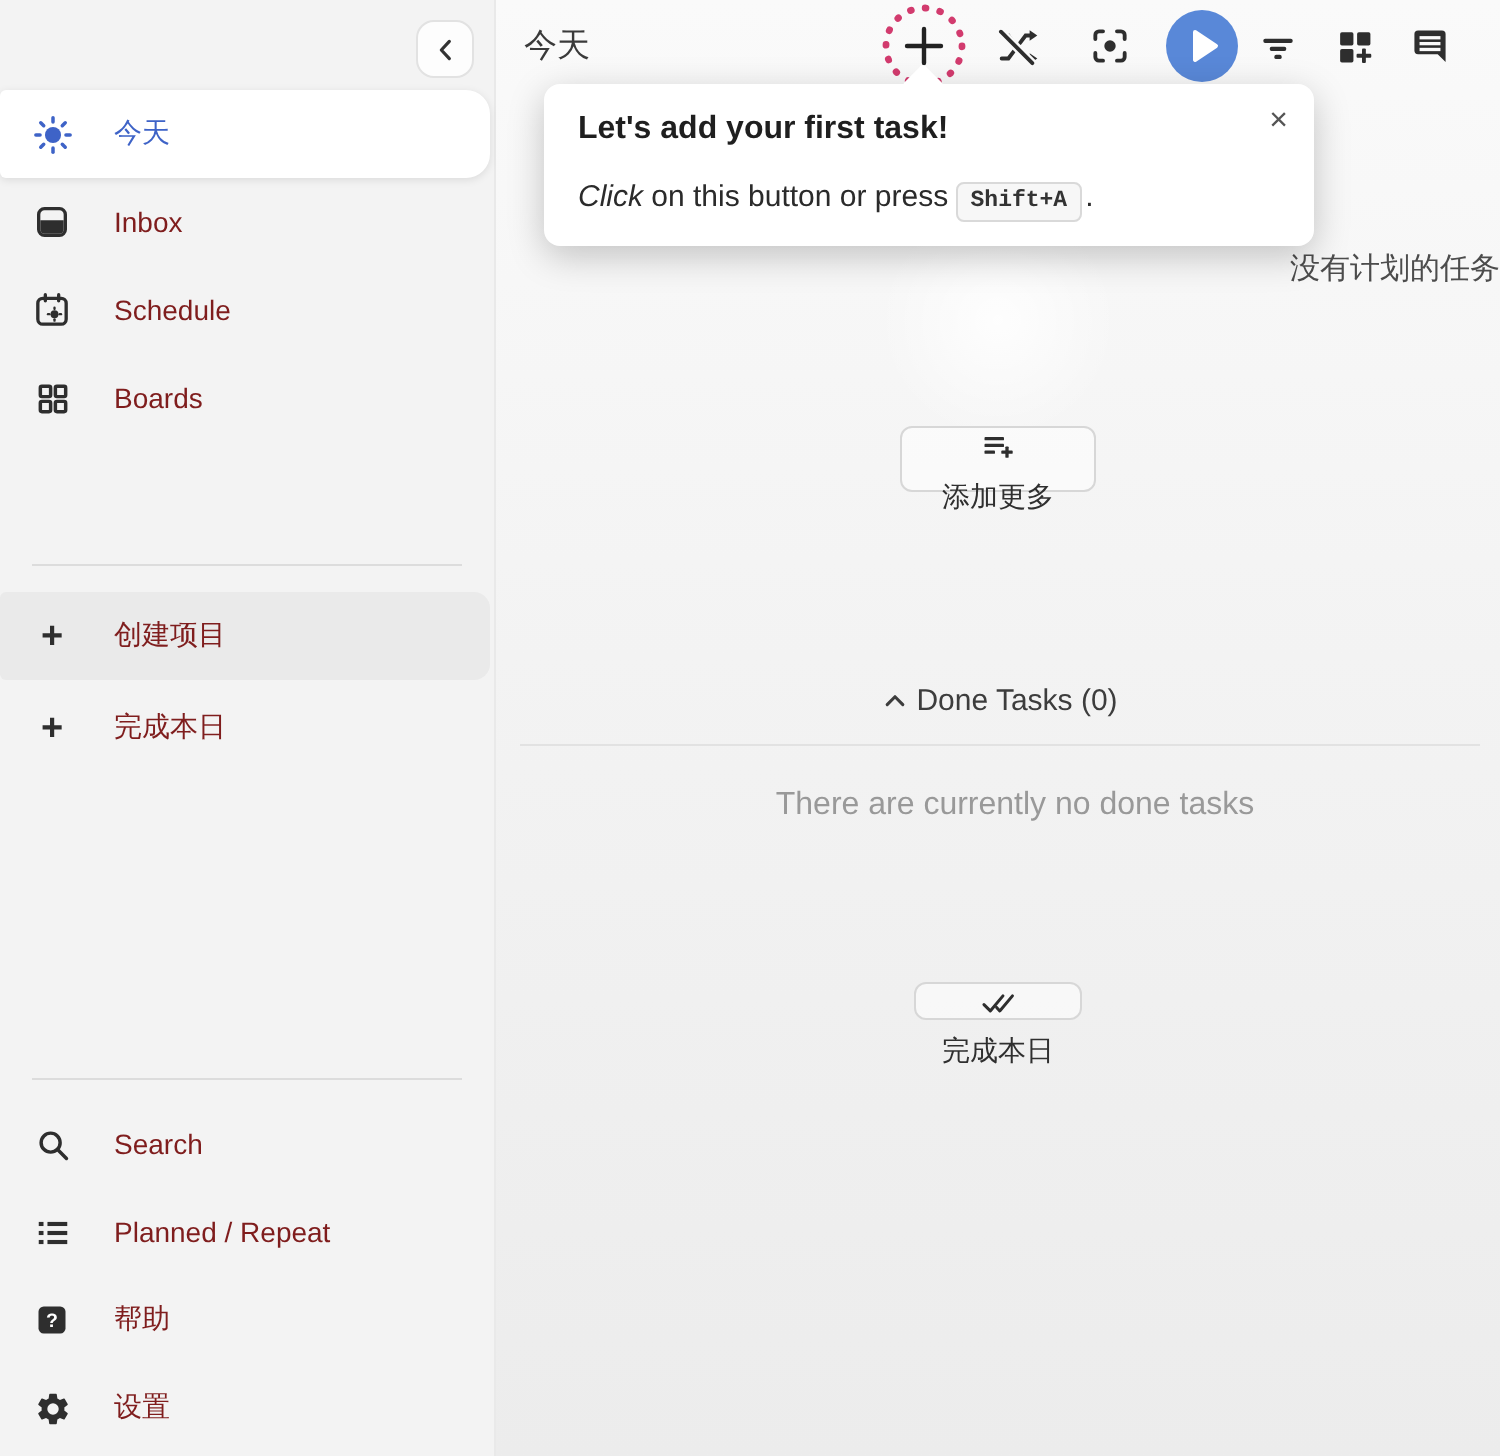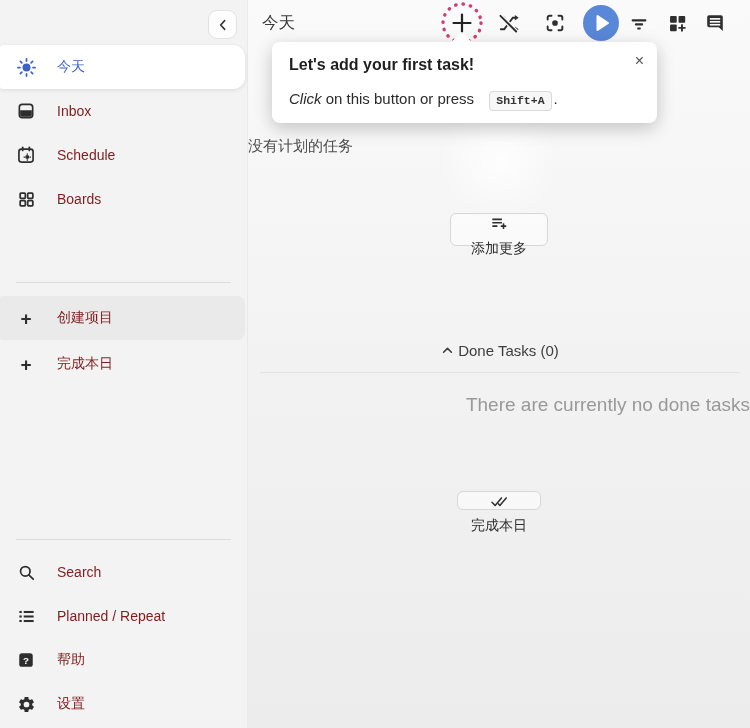--- a/index.html
+++ b/index.html
@@ -44,37 +44,37 @@
   .popover { position:absolute; left:24px; top:42px; width:385px; background:#fff;
     border-radius:8px; box-shadow:0 5px 18px rgba(0,0,0,.22); padding:14px 17px 16px 17px; z-index:10; }
   .popover .arrow { position:absolute; top:-7px; left:182px; width:15px; height:15px; background:#fff;
     transform:rotate(45deg); border-radius:2px; }
   .popover-title { font-size:16px; font-weight:bold; color:#1f1f1f; }
   .popover-close { position:absolute; top:11px; right:13px; border:none; background:transparent;
     font-size:16px; color:#555; cursor:pointer; line-height:1; }
   .popover-body { margin-top:16px; font-size:15px; color:#2b2b2b; }
   .popover-body .it { font-style:italic; }
   .kbd { font-family:"Liberation Mono", monospace; font-size:11.5px; font-weight:bold; color:#333;
-    background:#f7f7f7; border:1px solid #d9d9d9; border-radius:4px; padding:2px 6px 3px 6px;margin-left:11px; }
+    background:#f7f7f7; border:1px solid #d9d9d9; border-radius:4px; padding:2px 6px 3px 6px; }
   .suffix { margin-left:2px; }
 
-  .empty-title { position:absolute; top:125px; left:0; right:0; text-align:left;
-    font-size:15px; color:#4c4c4c;margin-top:12px; }
+  .empty-title { position:absolute; top:125px; left:0; right:0; text-align:right;
+    font-size:15px; color:#4c4c4c; }
   .ghost-btn { position:absolute; left:50%; transform:translateX(-50%);
     display:flex; align-items:center; gap:8px; background:rgba(255,255,255,.5);
     border:1px solid #d7d7d7; border-radius:6px; font-size:14px; color:#2f2f2f; cursor:pointer;
     font-family:"Liberation Sans", sans-serif;flex-direction:column; }
   .add-more-btn { top:213px; height:33px; padding:0 20px; }
   .finish-btn { top:491px; height:19px; padding:0 13px; gap:6px; }
 
   .done-header { position:absolute; top:342px; left:0; right:0; display:flex; align-items:center;
     justify-content:center; gap:2px; font-size:15px; color:#3d3d3d; cursor:pointer; }
   .main-divider { position:absolute; top:372px; left:12px; right:10px; border:none; border-top:1px solid #e2e2e2; }
-  .done-empty { position:absolute; top:394px; left:17px; right:0; text-align:right;
-    font-size:19px; color:#999; }
+  .done-empty { position:absolute; top:394px; left:17px; right:0; text-align:center;
+    font-size:16px; color:#999; }
 
   svg { display:block; }
 </style>
 </head>
 <body>
 
 <div class="app">
 
   <aside class="sidebar">
     <button class="collapse-btn">

